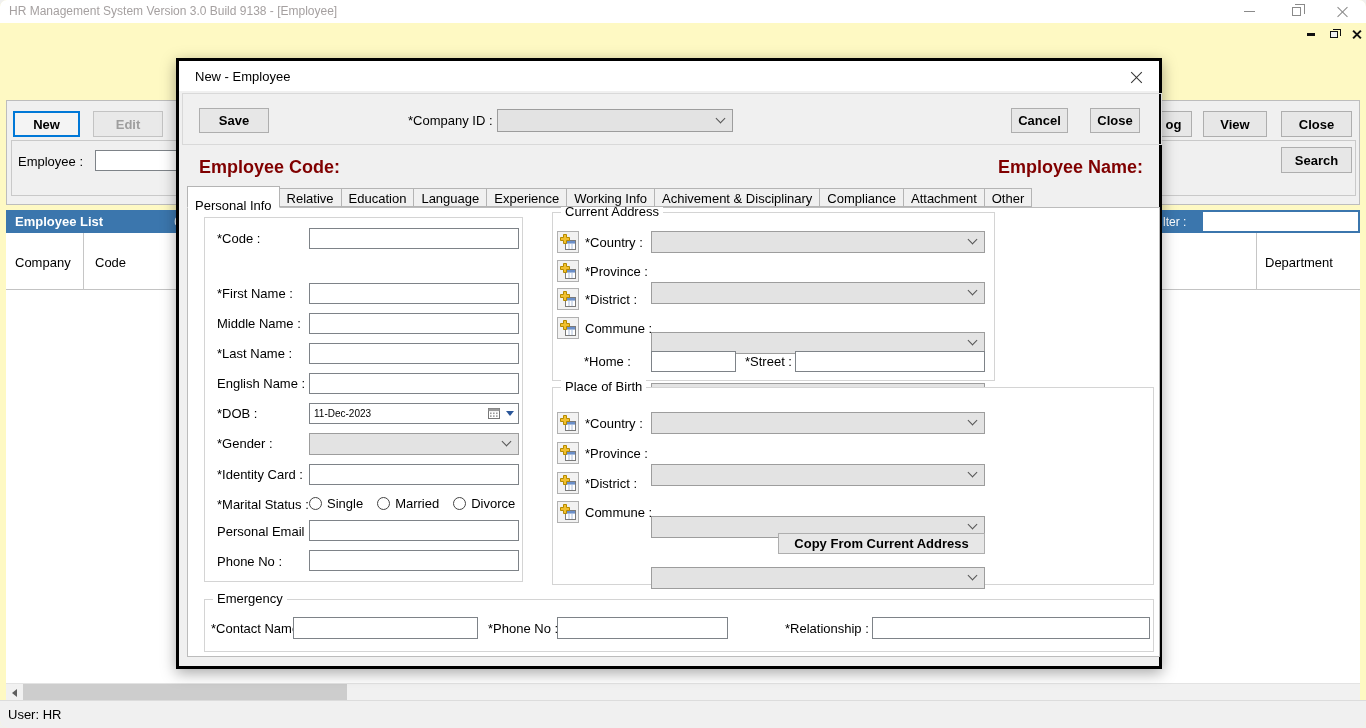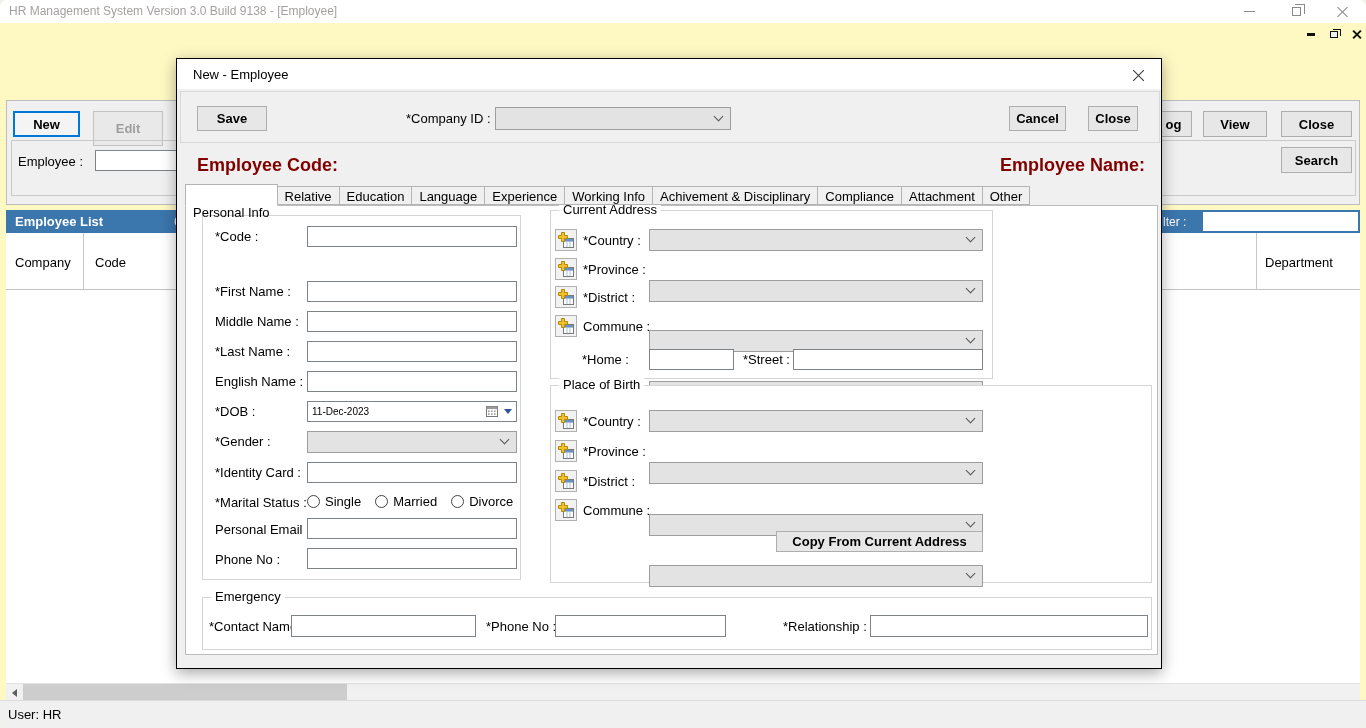--- a/index.html
+++ b/index.html
@@ -36,37 +36,37 @@
   #emp-hdr { left:6px; top:210px; width:1354px; height:23px; background:#3b76ad; color:#fff; display:flex; align-items:center; }
   #grid-hdr { left:6px; top:233px; width:1354px; height:57px; background:#fff; border-bottom:1px solid #c3c3c3; }
   #grid-body { left:6px; top:290px; width:1354px; height:393px; background:#fff; }
   .colsep { position:absolute; top:0; width:1px; height:57px; background:#c6c6c6; }
   #hscroll { left:6px; top:683px; width:1354px; height:17px; background:#f1f1f1; border-top:1px solid #e3e3e3; }
   #hthumb { position:absolute; left:17px; top:0; width:324px; height:17px; background:#cdcdcd; }
   .arr-l { width:0; height:0; border-top:4px solid transparent; border-bottom:4px solid transparent; border-right:5px solid #5f5f5f; }
   #statusbar { left:0; top:700px; width:1366px; height:28px; background:#f0f0f0; border-top:1px solid #dcdcdc; }
 
   
-  #dialog { left:176px; top:58px; width:986px; height:611px; background:#f0f0f0; border:1px solid #000000; box-shadow:0 4px 14px rgba(0,0,0,.35); }
+  #dialog { left:176px; top:58px; width:986px; height:611px; background:#f0f0f0; border:3px solid #000000; box-shadow:0 4px 14px rgba(0,0,0,.35); }
   #dlg-title { position:absolute; left:0; top:0; width:100%; height:30px; background:#fff; }
   #dlg-title .t { position:absolute; left:16px; top:8px; font-size:13px; }
   #dlg-x { position:absolute; right:14px; top:7px; width:18px; height:18px; display:flex; align-items:center; justify-content:center; }
   .g-x-d { position:relative; width:12px; height:12px; }
   .g-x-d::before,.g-x-d::after { content:""; position:absolute; left:6px; top:-1px; width:1px; height:15px; background:#333; }
   .g-x-d::before{transform:rotate(45deg);} .g-x-d::after{transform:rotate(-45deg);}
   .tb { background:#fff; border:1px solid #7e8388; font-size:10px; padding:0 4px; font-family:Liberation Sans, sans-serif; }
   .combo { background:#e3e3e3; border:1px solid #9d9d9d; position:relative; }
   .chev { position:absolute; right:8px; top:50%; width:7px; height:7px; margin-top:-6px; border-right:1.6px solid #555; border-bottom:1.6px solid #555; transform:rotate(45deg); }
   .gb { border:1px solid #d4d4d4; }
   .gb>.lg { position:absolute; top:-9px; left:8px; background:#fff; padding:0 4px; font-size:13px; }
   .lbl { position:absolute; font-size:13px; white-space:nowrap; }
   .maroon { color:#800000; font-weight:bold; font-size:18px; }
   #tabstrip { position:absolute; left:8px; top:127px; display:flex; height:20px; z-index:2; }
   .tab { border:1px solid #b4b4b4; background:#f0f0f0; padding:2px 7px 0 7px; margin-right:-1px; height:19px; font-size:13px; white-space:nowrap; }
-  .tab.active { background:#fff; height:22px; margin-top:-2px; padding-top:20px; border-bottom:1px solid #fff; position:relative; z-index:3; }
+  .tab.active { background:#fff; height:22px; margin-top:-2px; padding-top:11px; border-bottom:1px solid #fff; position:relative; z-index:3; }
   #tabpanel { position:absolute; left:8px; top:146px; width:973px; height:450px; background:#fff; border:1px solid #bcbcbc; z-index:1; }
   .lk { position:absolute; width:22px; height:22px; background:#f2f2f2; border:1px solid #b0b0b0; padding:0; display:flex; align-items:center; justify-content:center; }
   .radio { display:inline-block; width:13px; height:13px; border:1px solid #444; border-radius:50%; background:#fff; vertical-align:-2px; }
   .link { color:#0000ee; text-decoration:underline; font-weight:bold; font-size:13px; }
   .cal-dd { width:0; height:0; border-left:4px solid transparent; border-right:4px solid transparent; border-top:5px solid #2a5699; }
 </style>
 </head>
 <body>
 
 <div id="stage">
@@ -89,21 +89,21 @@
     </div>
   <div class="mdi" style="left:1326px;">
       <span class="g-rst-b"></span>
     </div>
   <div class="mdi" style="left:1349px;">
       <span class="g-x-b"></span>
     </div>
 
   <div class="abs" id="panel1"></div>
   <div class="abs btn" style="left:13px;top:111px;width:67px;height:26px;border:2px solid #0078d7;background:#f4f4f4;">New</div>
-  <div class="abs btn" style="left:93px;top:111px;width:70px;height:35px;background:#e9e9e9;border-color:#c3c3c3;color:#9e9e9e;">Edit</div>
+  <div class="abs btn" style="left:93px;top:111px;width:70px;height:26px;background:#e9e9e9;border-color:#c3c3c3;color:#9e9e9e;">Edit</div>
   <div class="abs" id="gb-search"></div>
   <span class="lbl" style="left:18px;top:154px;">Employee :</span>
   <input class="abs tb" style="left: 95px; top: 150px; width: 85px; height: 21px;">
   <div class="abs btn" style="left:1155px;top:111px;width:37px;height:26px;">og</div>
   <div class="abs btn" style="left:1203px;top:111px;width:64px;height:26px;">View</div>
   <div class="abs btn" style="left:1281px;top:111px;width:71px;height:26px;">Close</div>
   <div class="abs btn" style="left:1281px;top:147px;width:71px;height:26px;">Search</div>
 
   <div class="abs" id="emp-hdr">
     <span style="font-weight:bold;margin-left:9px;">Employee List</span>

